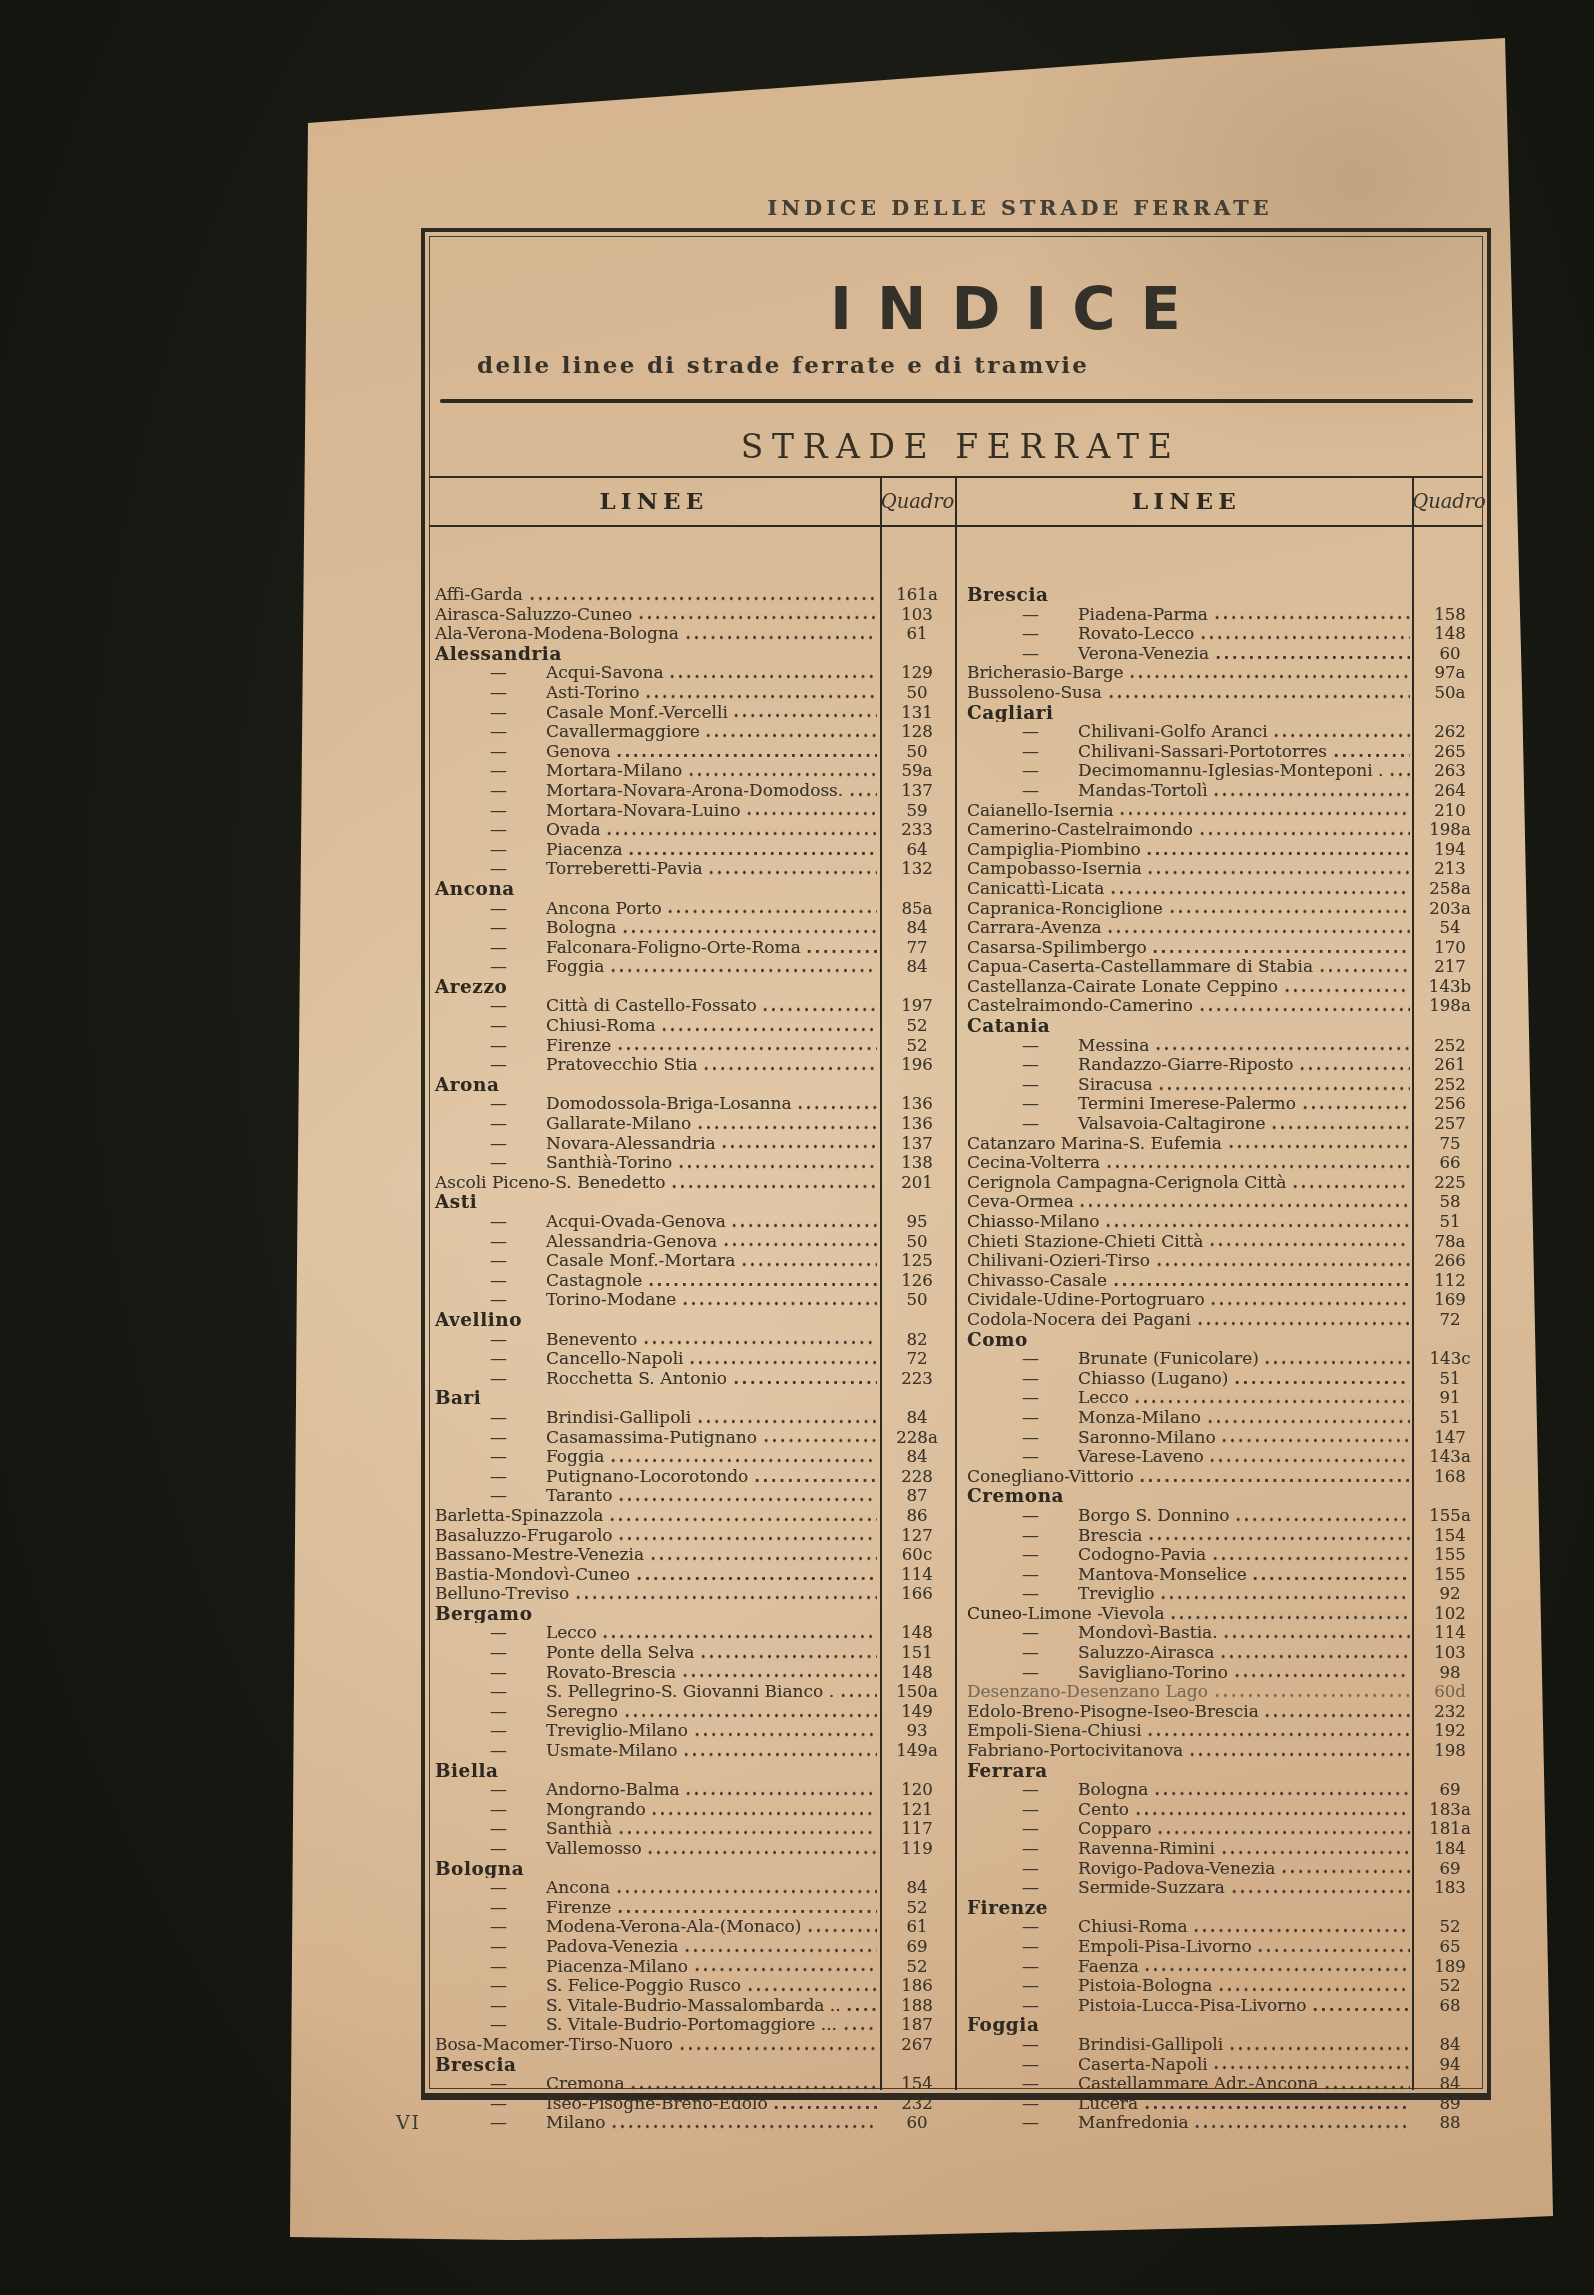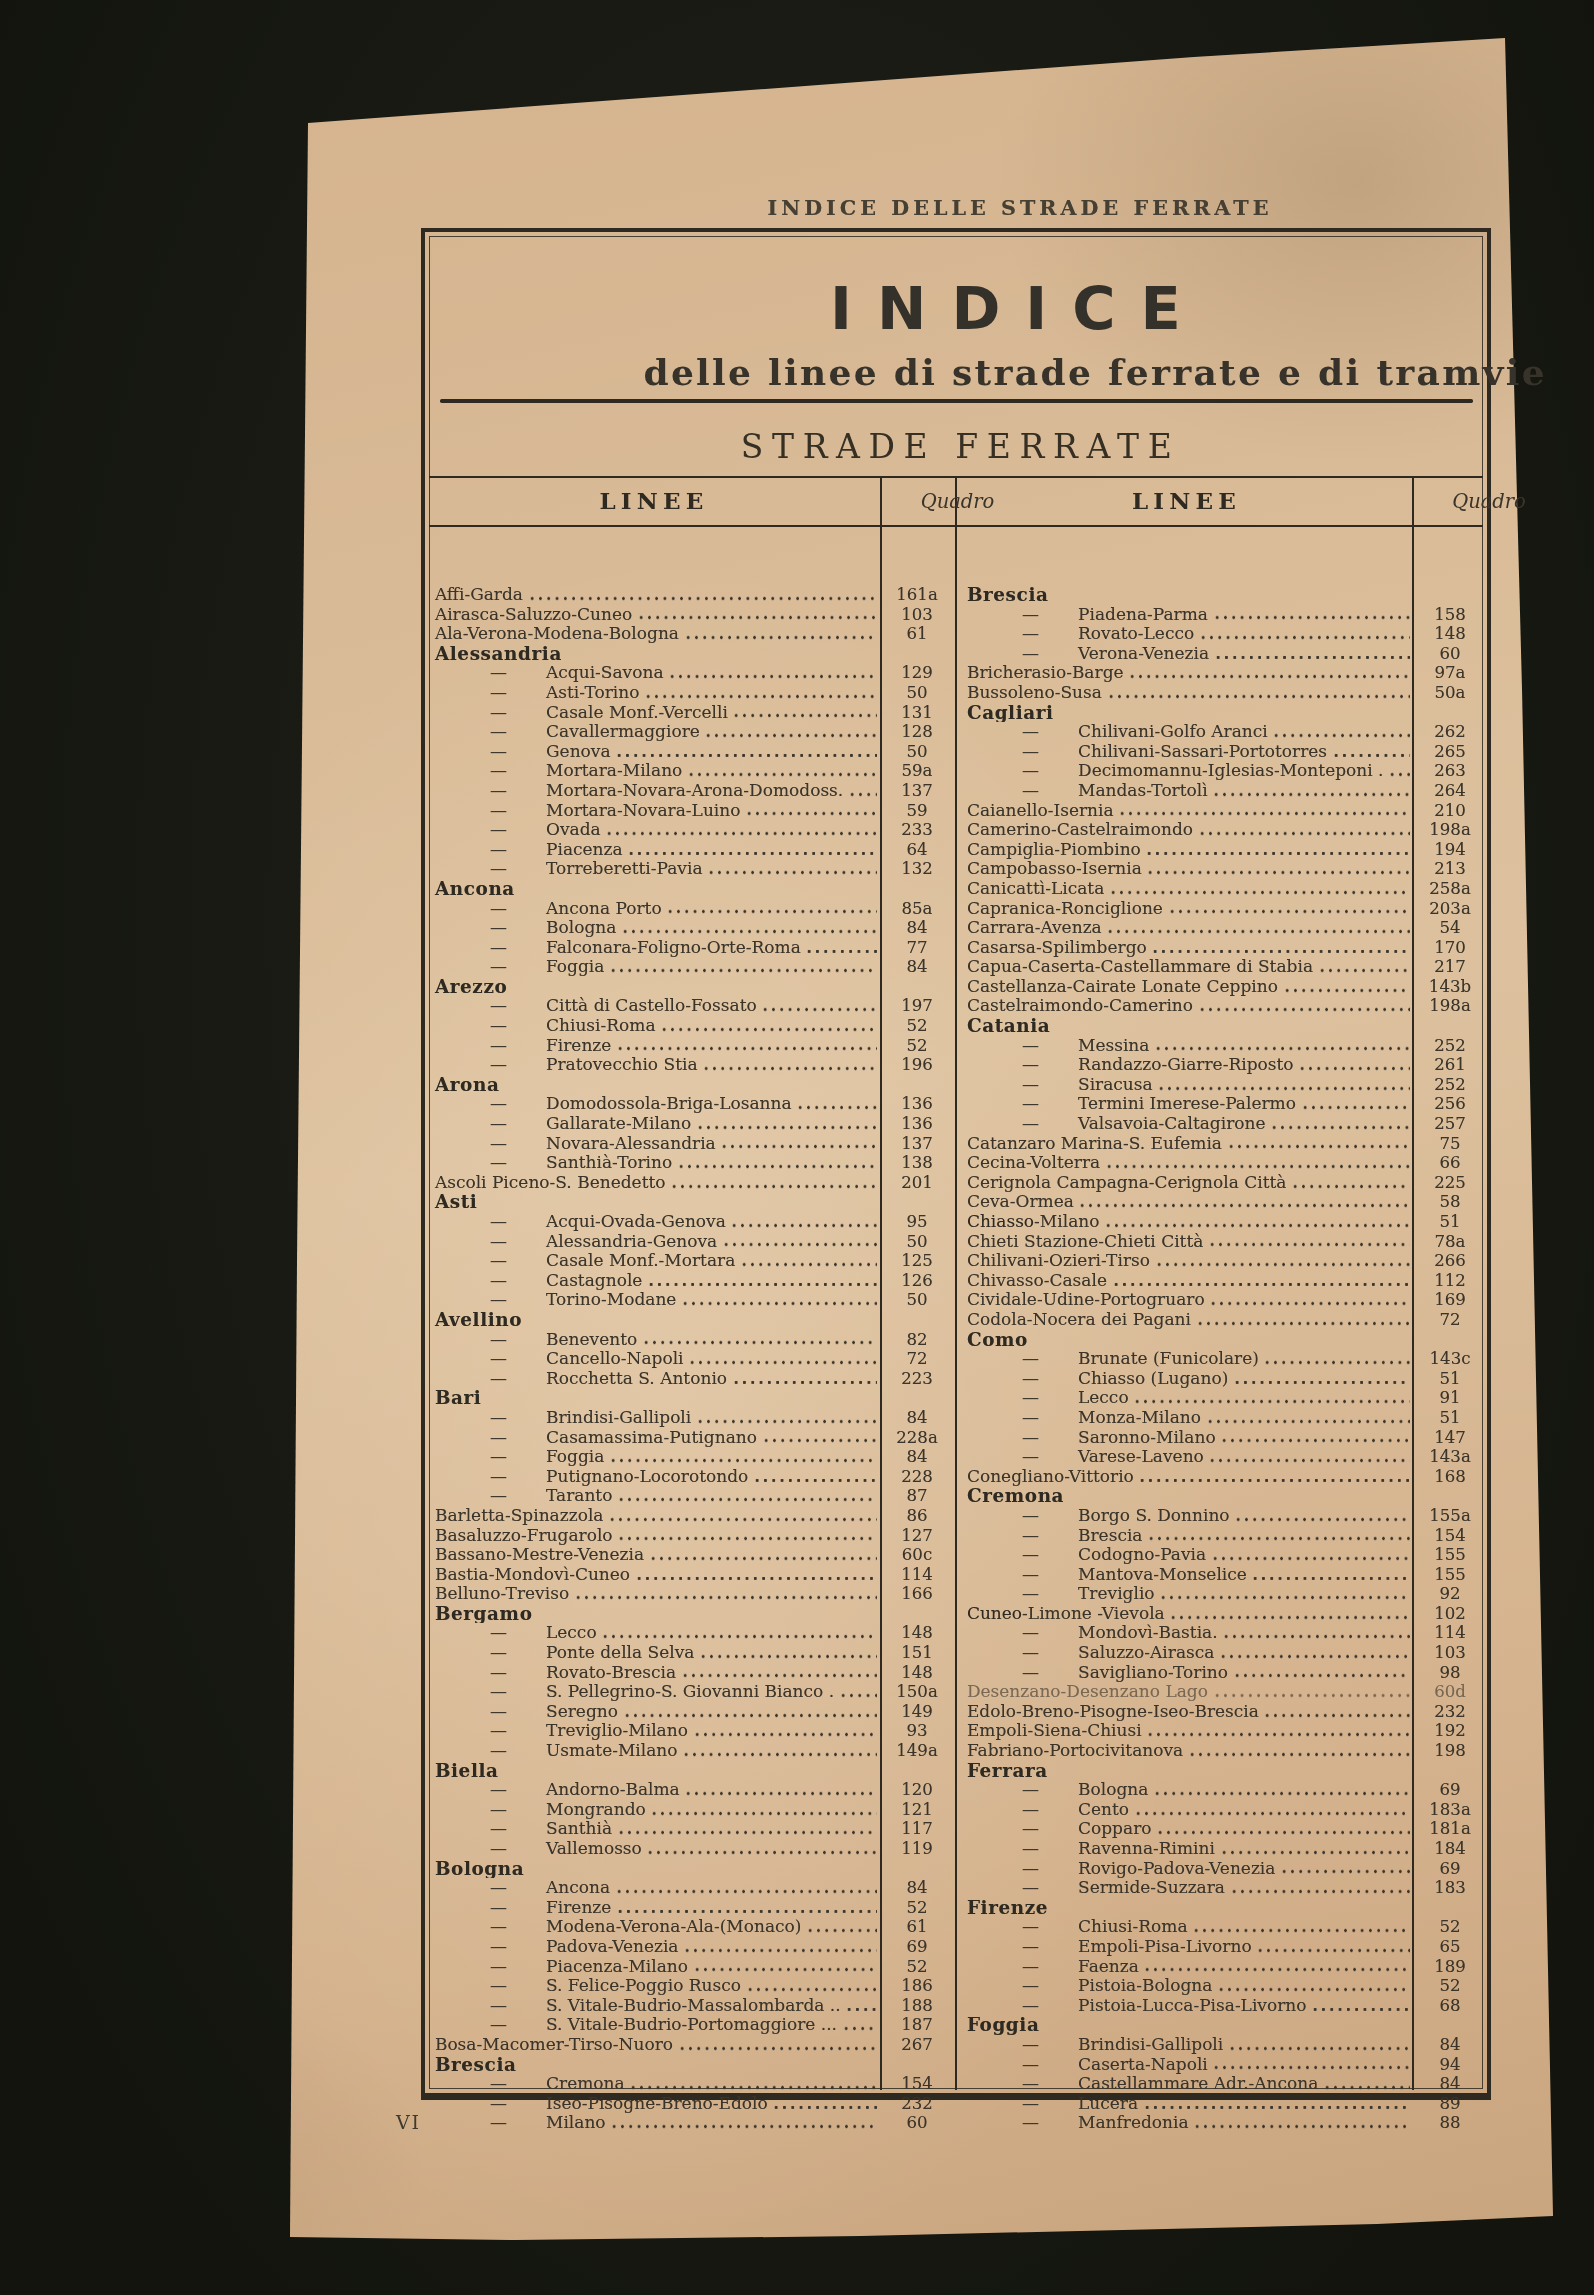--- a/index.html
+++ b/index.html
@@ -50,23 +50,23 @@
     font-weight:bold;font-size:20.7px;letter-spacing:4px;color:#464034;
     text-shadow:0 0 0.6px rgba(70,64,52,.5);
   }
   #page-title{
     left:421px;top:274px;width:1070px;text-align:center;
     transform:translateX(62px);
     font-family:"DejaVu Sans", sans-serif;
     font-size:59px;font-weight:bold;letter-spacing:25px;color:#34312a;
   }
   #subtitle{
-    left:421px;top:351px;width:1070px;text-align:right;
+    left:421px;top:351px;width:1070px;text-align:left;
     transform:translateX(56px);
-    font-weight:bold;font-size:36px;letter-spacing:2.3px;color:#38332a;
+    font-weight:bold;font-size:23px;letter-spacing:2.3px;color:#38332a;
   }
   #rule-subtitle{
     position:absolute;left:440px;top:399px;width:1033px;height:4px;background:var(--ink-strong);border-radius:1.7px;
   }
   #section-heading{
     left:421px;top:427px;width:1070px;text-align:center;
     transform:translateX(4.6px);
     font-weight:normal;font-size:33px;letter-spacing:8.6px;color:#362f24;
   }
   #rule-above-header{position:absolute;left:429px;top:476px;width:1054px;height:2.3px;background:var(--ink-strong);}
@@ -74,21 +74,21 @@
   .vrule{position:absolute;top:477px;height:1613px;width:1.7px;background:var(--ink-strong);}
   #vrule-left-quadro{left:880px;}
   #vrule-center{left:955px;width:2.3px;}
   #vrule-right-quadro{left:1412px;}
   .col-head-linee{
     position:absolute;top:487px;text-align:center;
     font-weight:bold;font-size:23px;letter-spacing:5.2px;color:var(--ink-strong);
   }
   .col-head-quadro{
     position:absolute;top:490px;text-align:center;
-    font-style:italic;font-size:19.5px;color:var(--ink);margin-left:40px;
+    font-style:italic;font-size:19.5px;color:var(--ink);
   }
   #head-linee-0{left:428px;width:452px;}
   #head-quadro-0{left:880px;width:75px;}
   #head-linee-1{left:960px;width:453px;}
   #head-quadro-1{left:1412px;width:74px;}
   
   .col{position:absolute;top:537px;height:1545px;margin-top:48px;}
   #col0{left:428px;width:526px;}
   #col1{left:960px;width:527px;}
   .row{display:flex;align-items:baseline;height:19.6px;font-size:17px;color:var(--ink);

